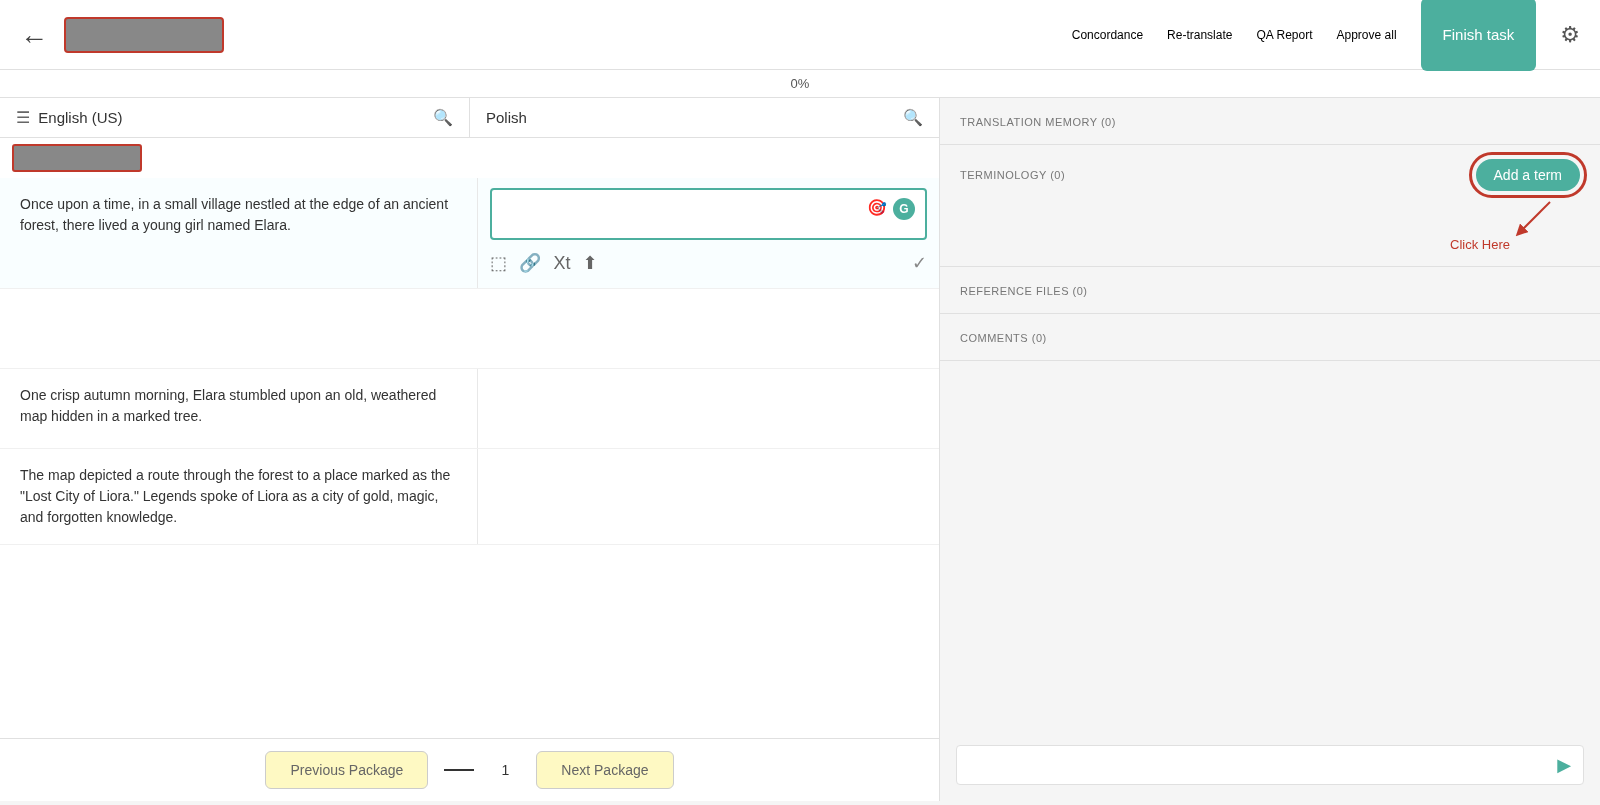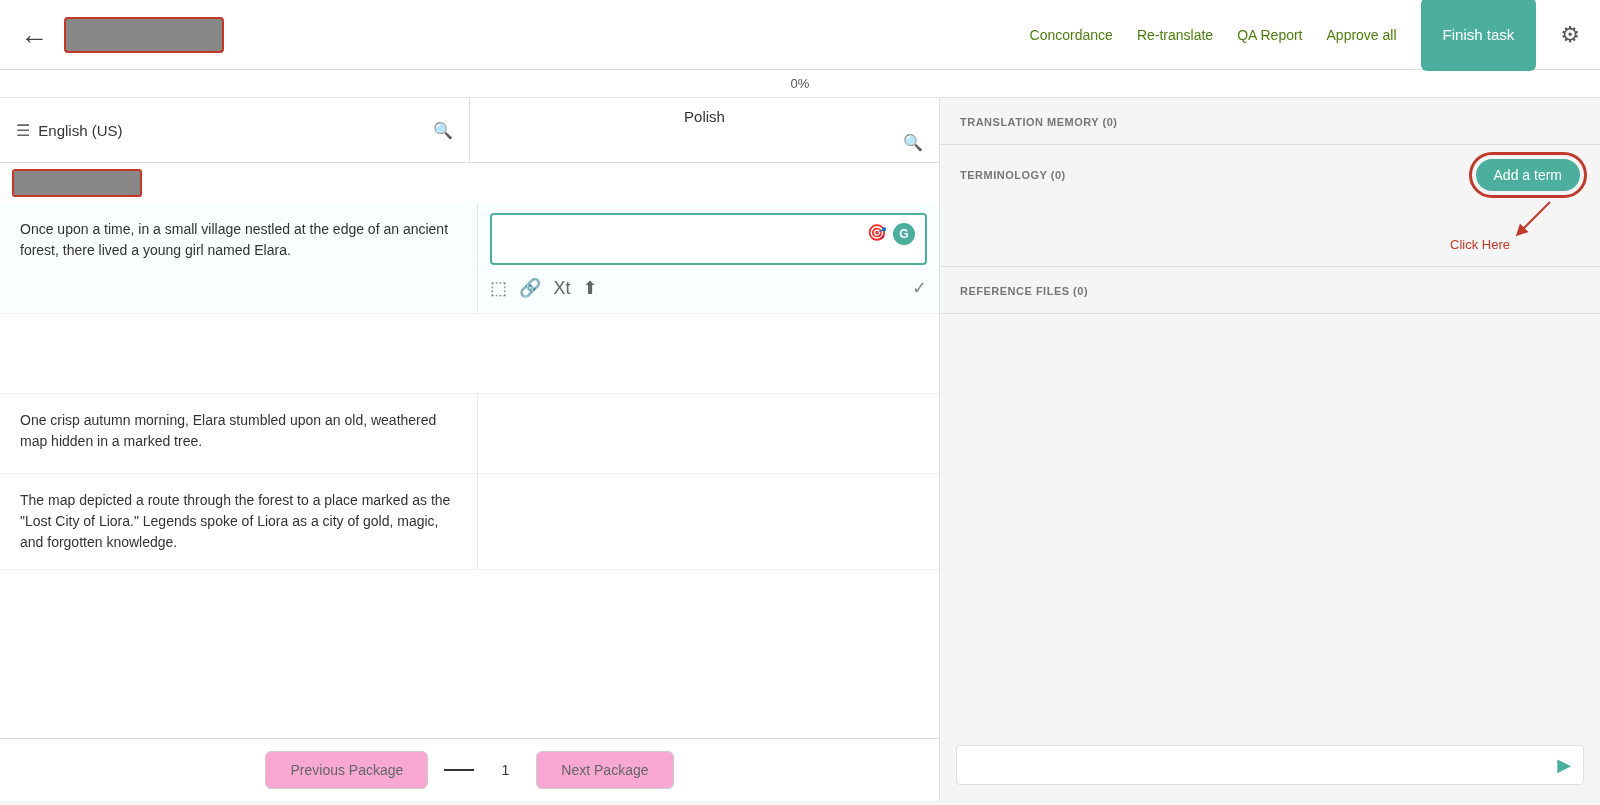--- a/index.html
+++ b/index.html
@@ -11,21 +11,21 @@
       background: #fff; padding: 0 20px; height: 70px;
       border-bottom: 1px solid #e0e0e0;
     }
     .top-bar-left { display: flex; align-items: center; gap: 16px; }
     .back-btn { background: none; border: none; cursor: pointer; font-size: 28px; color: #444; }
     .project-name-box {
       background: #888; border-radius: 4px; width: 160px; height: 36px;
       border: 2px solid #c0392b;
     }
     .top-bar-right { display: flex; align-items: center; gap: 24px; }
-    .top-link { color: #4d7c0f; text-decoration: none; font-size: 14px; cursor: pointer; background: none; border: none; }
+    .top-link { color: #000000; text-decoration: none; font-size: 12px; cursor: pointer; background: none; border: none; }
     .finish-btn {
       background: #4caf9e; color: #fff; border: none; border-radius: 6px;
       padding: 28px 22px; font-size: 15px; cursor: pointer; font-weight: 500;
     }
     .gear-icon { font-size: 22px; color: #555; cursor: pointer; }
 
     
     .progress-area {
       background: #fff; text-align: center; padding: 6px 0; font-size: 13px; color: #555;
       border-bottom: 1px solid #e0e0e0;
@@ -41,21 +41,21 @@
     }
 
     
     .col-headers {
       display: flex; border-bottom: 1px solid #e0e0e0; background: #fff;
     }
     .col-header {
       display: flex; align-items: center; padding: 10px 16px; gap: 8px;
       flex: 1; border-right: 1px solid #e0e0e0;
     }
-    .col-header:last-child { border-right: none; flex-direction: column; }
+    .col-header:last-child { border-right: none; }
     .filter-icon { color: #666; font-size: 16px; }
     .col-header-text { font-size: 15px; color: #333; font-weight: 400; }
     .search-icon { margin-left: auto; color: #888; font-size: 16px; cursor: pointer; }
 
     
     .segments-area { flex: 1; overflow-y: auto; }
 
     .segment-row {
       display: flex; border-bottom: 1px solid #f0f0f0;
       min-height: 80px;
@@ -94,39 +94,39 @@
     }
     .toolbar-icon { color: #666; font-size: 18px; cursor: pointer; }
     .check-icon { margin-left: auto; color: #888; font-size: 18px; cursor: pointer; }
 
     
     .bottom-nav {
       display: flex; align-items: center; justify-content: center; gap: 16px;
       padding: 12px 0; border-top: 1px solid #e0e0e0; background: #fff;
     }
     .nav-btn {
-      border: 1px solid #ccc; background: #f9a8d4; color: #666;
+      border: 1px solid #ccc; background: #fef9c3; color: #666;
       padding: 10px 24px; border-radius: 6px; font-size: 14px; cursor: pointer;
     }
     .page-num {
       border: none; background: none; font-size: 14px; color: #333;
       text-align: center; width: 30px;
     }
 
     
     .right-panel {
       flex: 1; background: #f5f5f5; display: flex; flex-direction: column;
     }
 
     .right-section {
       border-bottom: 1px solid #e0e0e0; padding: 14px 20px;
       background: #f5f5f5;
     }
     .right-section-label {
-      font-size: 11px; font-weight: 700; color: #777; letter-spacing: 0.5px;
+      font-size: 11px; font-weight: 400; color: #777; letter-spacing: 0.5px;
       text-transform: uppercase;
     }
 
     
     .terminology-row {
       display: flex; align-items: center; justify-content: space-between;
     }
     .add-term-btn {
       background: #4caf9e; color: #fff; border: none; border-radius: 20px;
       padding: 8px 18px; font-size: 14px; cursor: pointer;
@@ -263,20 +263,23 @@
             </defs>
           </svg>
           <span class="click-here-text">Click Here</span>
         </div>
       </div>
 
       <div class="right-section">
         <span class="right-section-label">REFERENCE FILES (0)</span>
       </div>
 
+      <div class="right-section">
+        <span class="right-section-label">COMMENTS (0)</span>
+      </div>
 
       <div style="flex:1;"></div>
 
       <div class="comment-section">
         <div class="comment-input-row">
           <input class="comment-input" type="text" placeholder="" style="">
           <span class="send-icon">▶</span>
         </div>
       </div>
 

